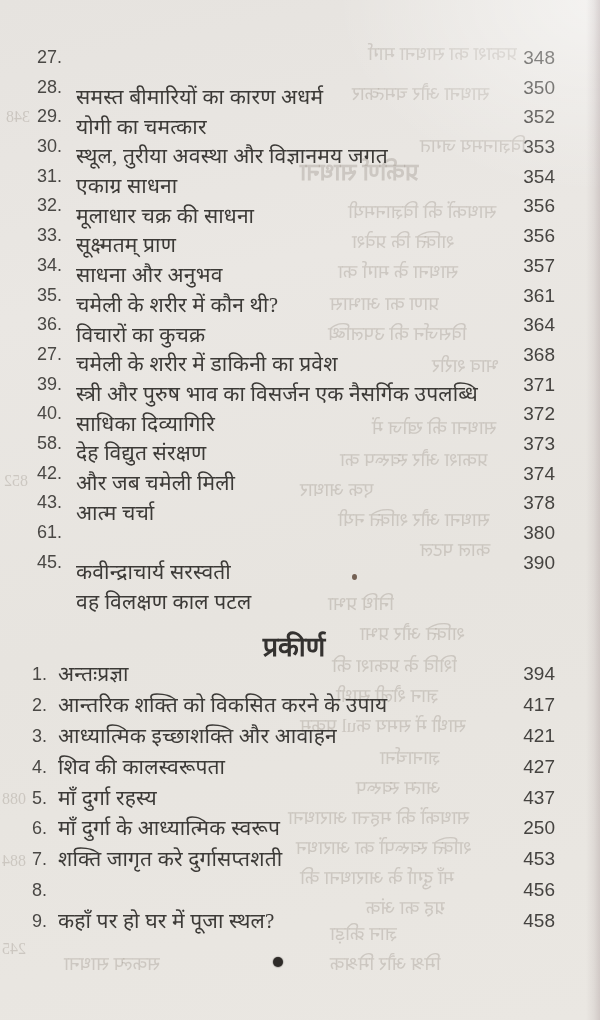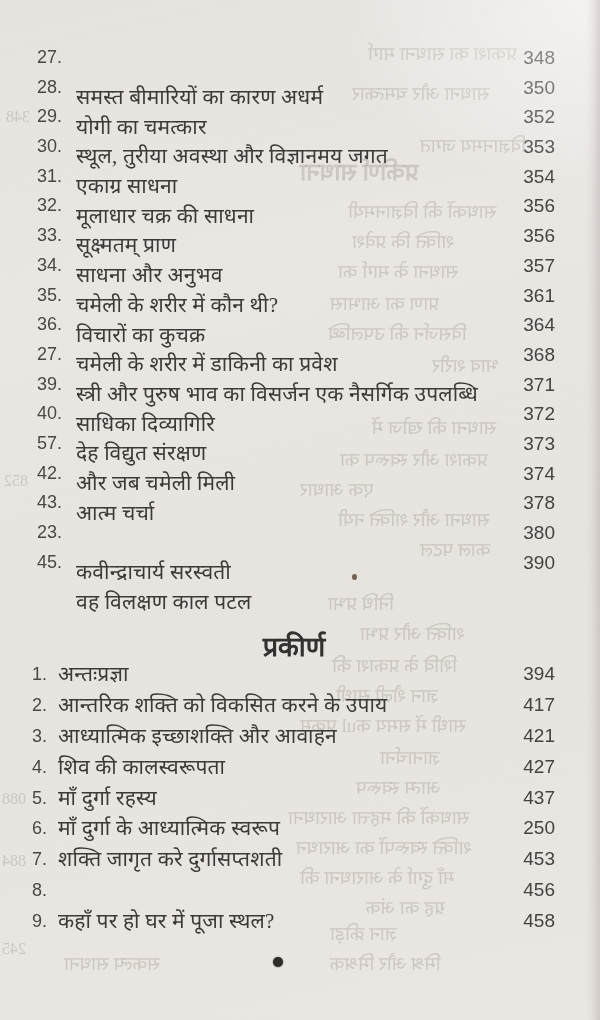--- a/index.html
+++ b/index.html
@@ -173,35 +173,35 @@
         <span class="num">39.</span>
         <span class="title">साधिका दिव्यागिरि</span>
         <span class="pg">371</span>
       </div>
     <div class="row">
         <span class="num">40.</span>
         <span class="title">देह विद्युत संरक्षण</span>
         <span class="pg">372</span>
       </div>
     <div class="row">
-        <span class="num">57.</span>
+        <span class="num">58.</span>
         <span class="title">और जब चमेली मिली</span>
         <span class="pg">373</span>
       </div>
     <div class="row">
         <span class="num">42.</span>
         <span class="title">आत्म चर्चा</span>
         <span class="pg">374</span>
       </div>
     <div class="row">
         <span class="num">43.</span>
         <span class="pg">378</span>
       </div>
     <div class="row">
-        <span class="num">23.</span>
+        <span class="num">61.</span>
         <span class="title">कवीन्द्राचार्य सरस्वती</span>
         <span class="pg">380</span>
       </div>
     <div class="row">
         <span class="num">45.</span>
         <span class="title">वह विलक्षण काल पटल</span>
         <span class="pg">390</span>
       </div>
   </div>
 

